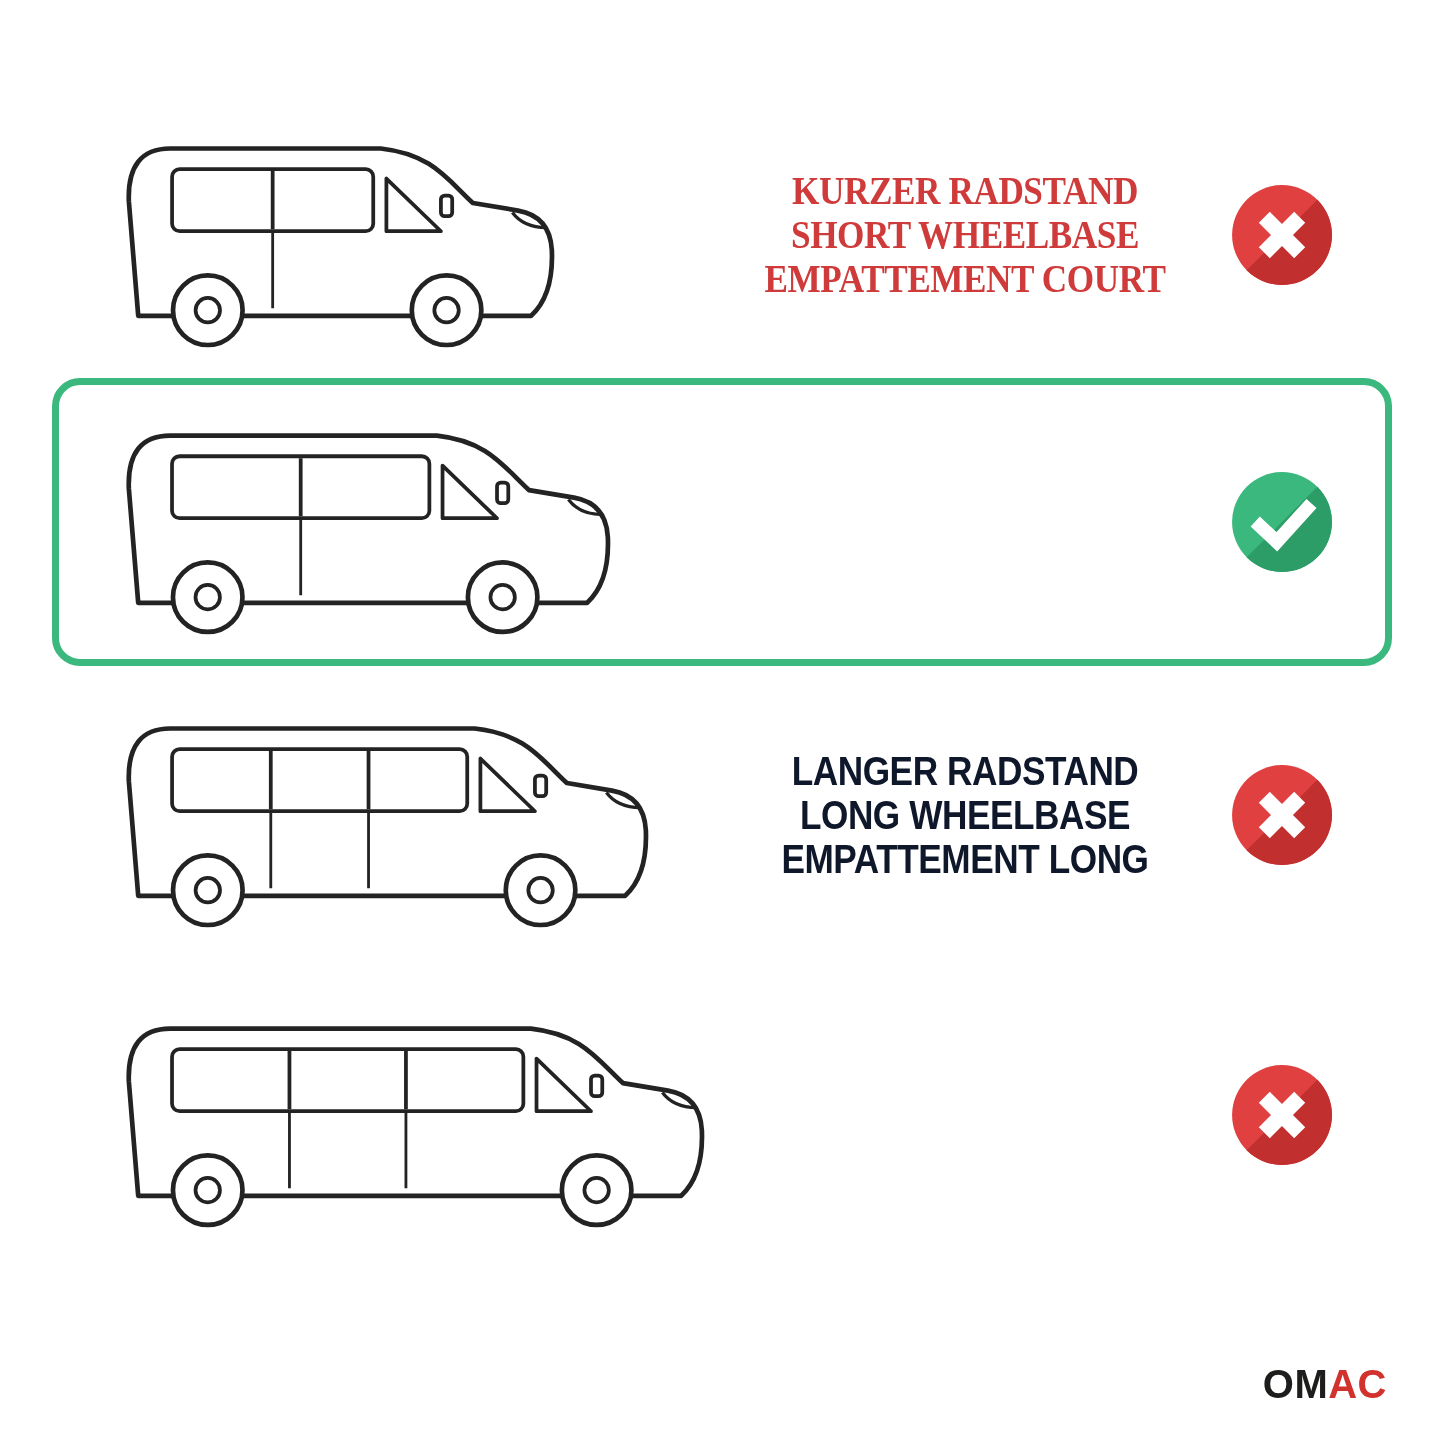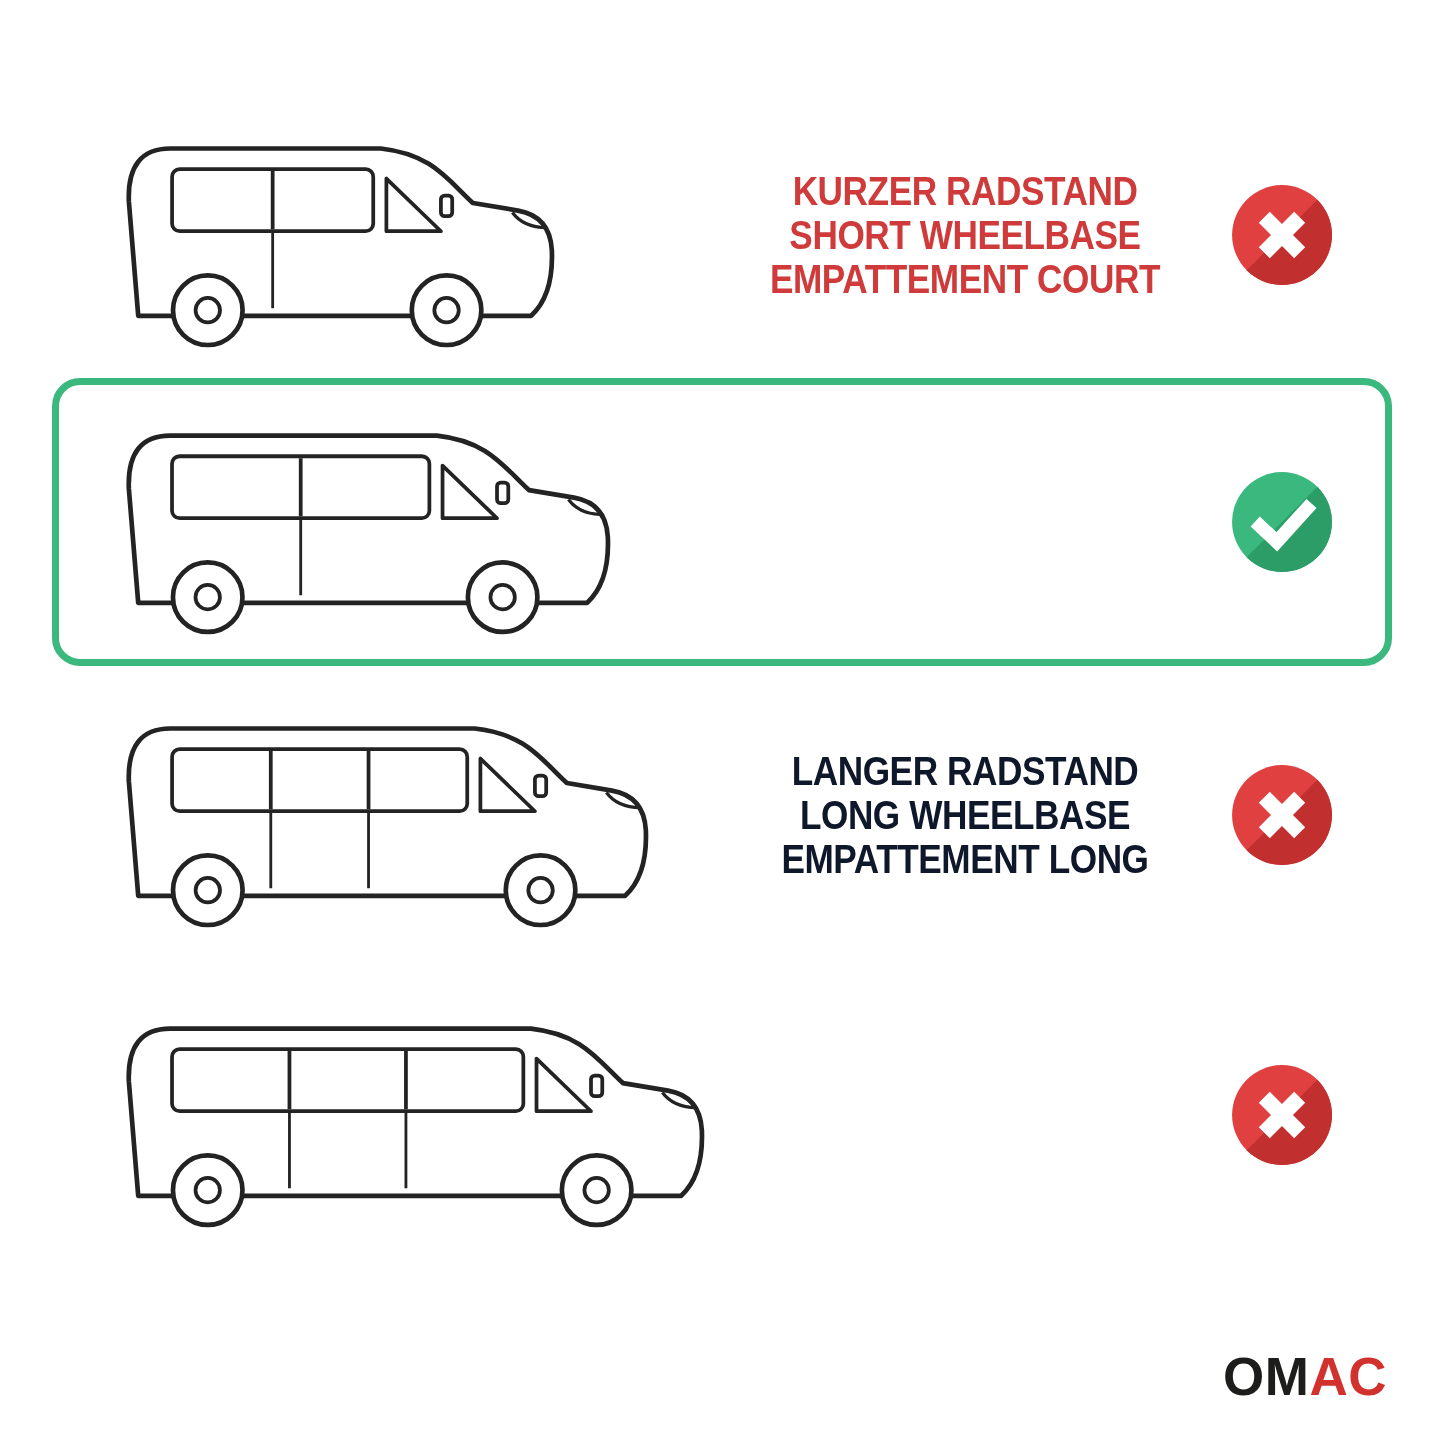--- a/index.html
+++ b/index.html
@@ -46,21 +46,21 @@
     position: absolute;
     left: 52px; top: 378px;
     width: 1340px; height: 288px;
     border: 7px solid #3ab87d;
     border-radius: 28px;
     box-sizing: border-box;
   }
   .logo {
     position: absolute;
     right: 58px; bottom: 38px;
-    font-size: 53px;
+    font-size: 40px;
     font-weight: 900;
     letter-spacing: 0.5px;
   }
 </style>
 </head>
 <body>
 
 <div class="highlight-box" style="border-color: rgb(58, 184, 125);"></div>
 
 <div class="row" style="top:85px">
@@ -72,21 +72,21 @@
         <line x1="189" y1="122" x2="189" y2="204" stroke="#232323" stroke-width="3"></line>
         <path d="M310,66 L310,122 L368,122 Z" fill="none" stroke="#232323" stroke-width="4" stroke-linejoin="round"></path>
         <rect x="368" y="84" width="12" height="22" rx="4" fill="#fff" stroke="#232323" stroke-width="4"></rect>
         <path d="M480,118 Q456,118 444,102" fill="none" stroke="#232323" stroke-width="3.5"></path>
         <circle cx="120" cy="206" r="37" fill="#fff" stroke="#232323" stroke-width="5"></circle>
         <circle cx="120" cy="206" r="13" fill="none" stroke="#232323" stroke-width="4"></circle>
         <circle cx="374" cy="206" r="37" fill="#fff" stroke="#232323" stroke-width="5"></circle>
         <circle cx="374" cy="206" r="13" fill="none" stroke="#232323" stroke-width="4"></circle>
       </svg>
   </div>
-  <div class="label" style="color: rgb(207, 58, 58);">
+  <div class="label" style="color: rgb(207, 58, 58); font-family: Liberation Serif, serif;">
     <div class="line">KURZER RADSTAND</div>
     <div class="line">SHORT WHEELBASE</div>
     <div class="line">EMPATTEMENT COURT</div>
   </div>
   <div class="badge">
     <svg viewBox="0 0 100 100">
         <circle cx="50" cy="50" r="48" fill="#e04040"></circle>
         <path d="M84,16 A48,48 0 0 1 16,84 Z" fill="#c22f2f"></path>
         <path d="M33,33 L67,67 M67,33 L33,67" fill="none" stroke="#fff" stroke-width="15"></path>
       </svg>

